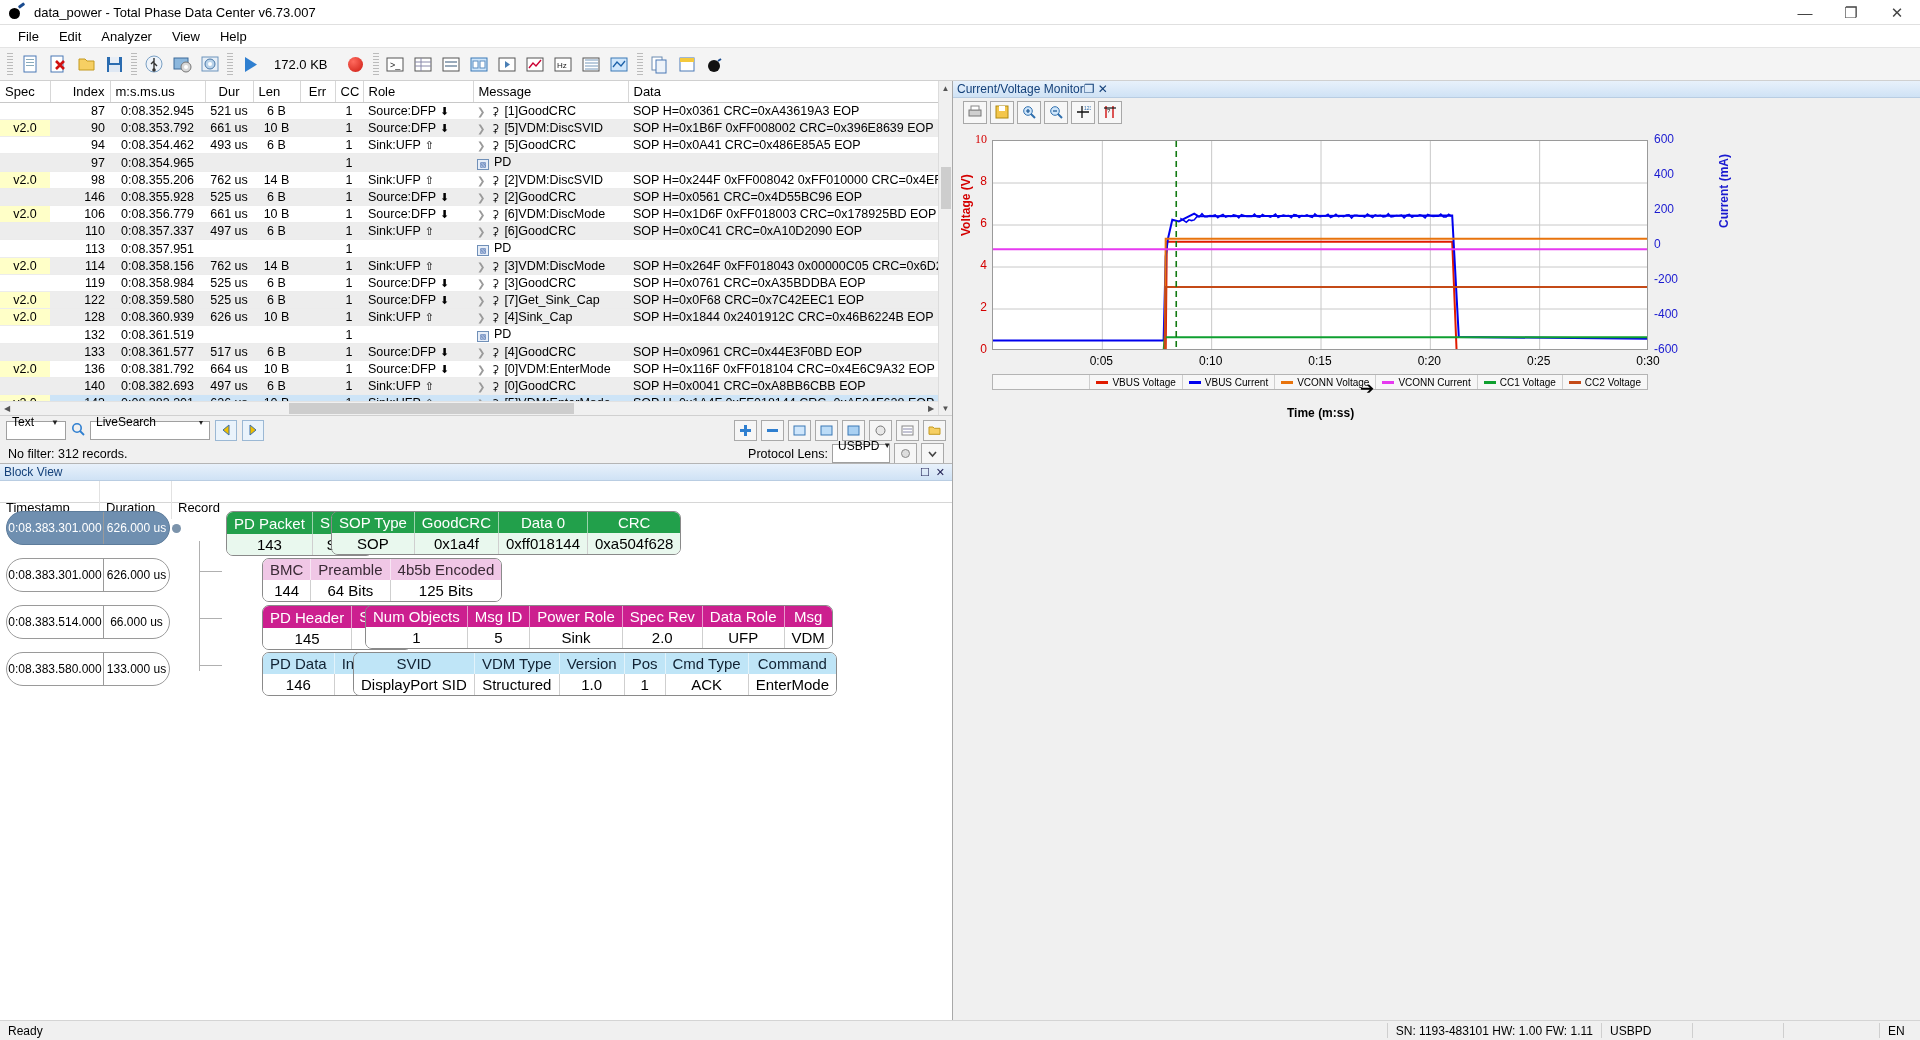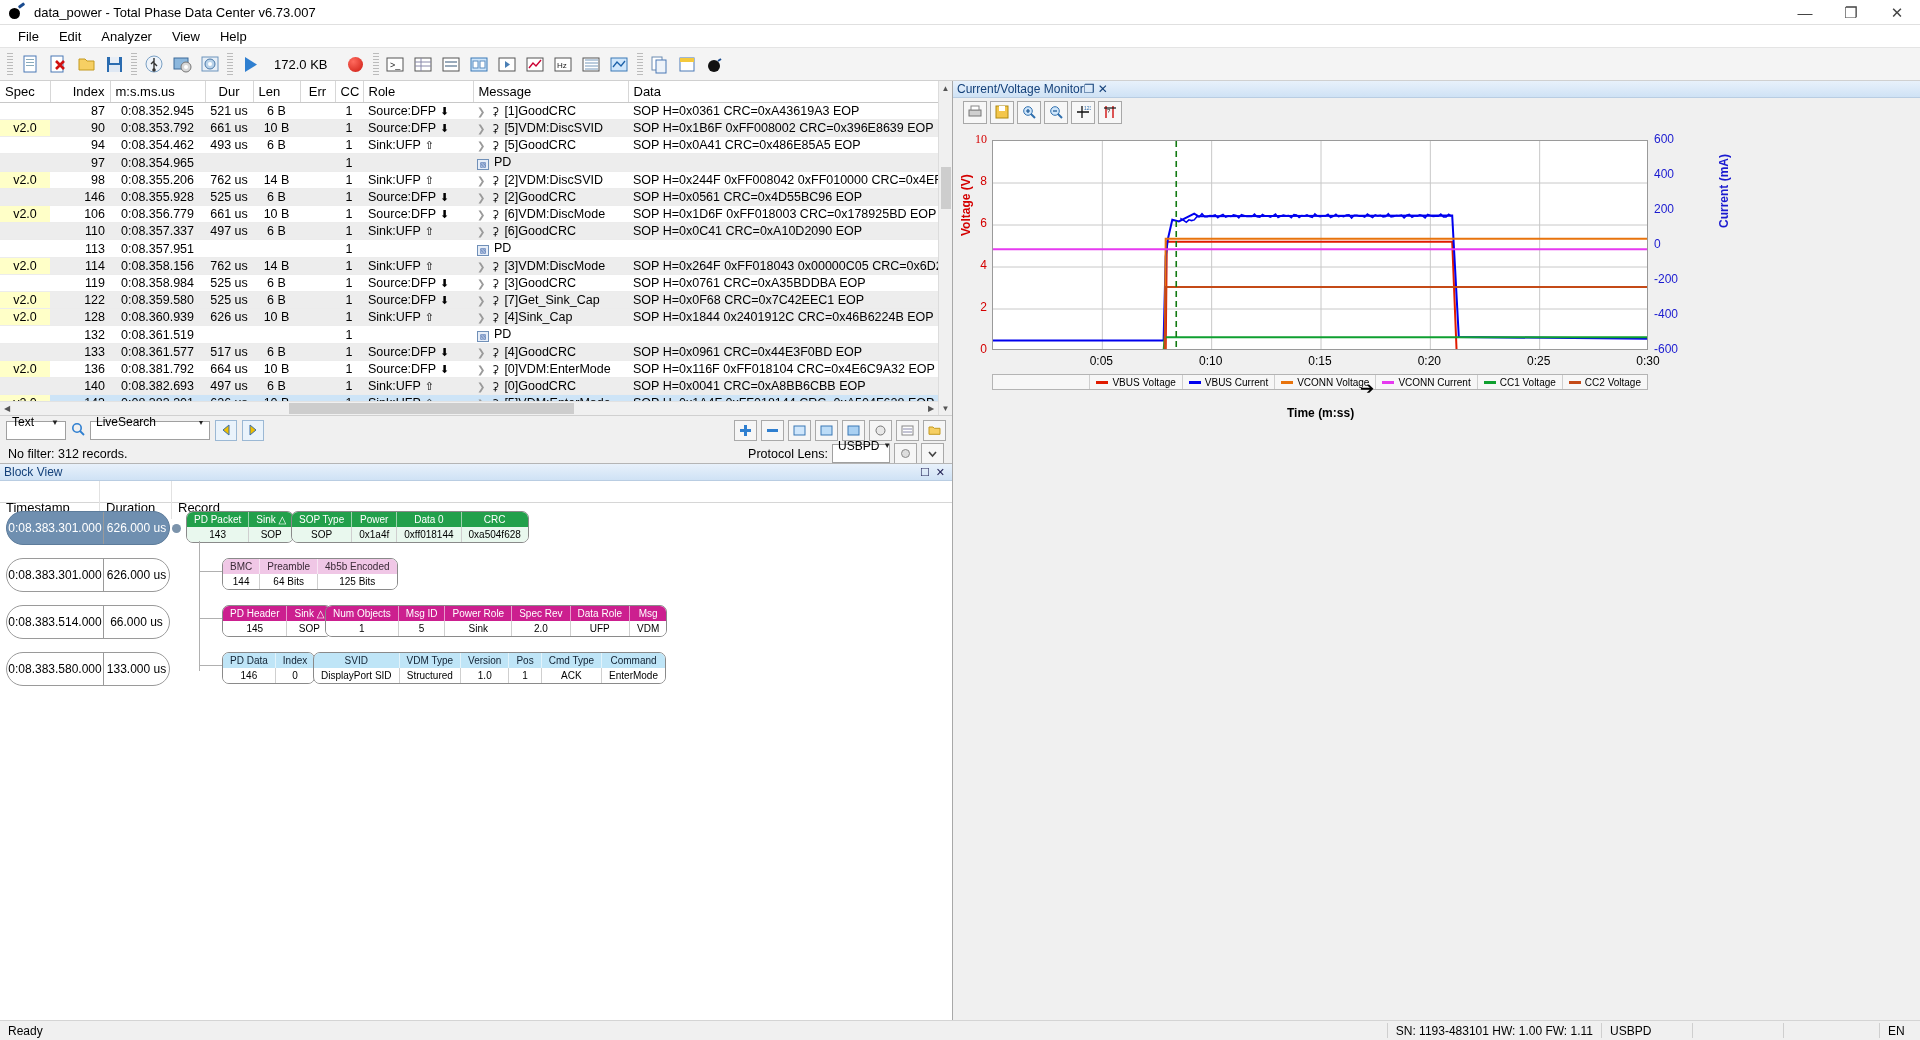--- a/index.html
+++ b/index.html
@@ -93,21 +93,21 @@
   #bv-head div { padding:19px 6px; border-right:1px solid #e2e2e2;}
   .ts-col { width:100px; } .dur-col { width:72px; }
   #bv-body { position:relative; flex:1; }
   .tsrow { position:absolute; display:flex; width:164px; height:34px; border:1px solid #9a9a9a; border-radius:17px;
            overflow:hidden; background:#fff; font-size:12px; }
   .tsrow.active { background:#6f8fb0; border-color:#5d7c9b; color:#fff; }
   .tsrow div { display:flex; align-items:center; justify-content:center; }
   .tsrow .ts { width:97px; border-right:1px solid #9a9a9a;}
   .tsrow .du { flex:1; }
   .bdot { position:absolute; width:9px; height:9px; border-radius:50%; background:#7b93ab; }
-  .chip { position:absolute; border-radius:7px; overflow:hidden; border:1px solid #8a8a8a; font-size:10px; }
+  .chip { position:absolute; border-radius:7px; overflow:hidden; border:1px solid #8a8a8a; font-size:15px;margin-left:40px; }
   .chip table { border-collapse:collapse; }
   .chip th { color:#fff; font-weight:normal; padding:2px 7px; border-right:1px solid rgba(255,255,255,.55); white-space:nowrap;}
   .chip td { background:#fff; text-align:center; padding:2px 7px; border-right:1px solid #cfcfcf; white-space:nowrap;}
   .chip th:last-child, .chip td:last-child { border-right:none; }
   .g th { background:#22a04b; } .g td { background:#e9f8ee; }
   .p th { background:#f0c7e6; color:#3a2a36;} .p td { background:#fff; }
   .m th { background:#cc1f8f; } .m td { background:#fff; }
   .b th { background:#bfe5f7; color:#123; } .b td { background:#fff; }
   .connector { position:absolute; border-left:1px solid #b0b0b0; }
   .connector i { position:absolute; left:0; width:22px; border-top:1px solid #b0b0b0; }
@@ -691,21 +691,21 @@
                   <td>SOP</td>
                 </tr>
               </tbody>
             </table>
           </div>
           <div class="chip g" style="left: 291px; top: 8px;">
             <table>
               <tbody>
                 <tr>
                   <th>SOP Type</th>
-                  <th>Power</th>
+                  <th>GoodCRC</th>
                   <th>Data 0</th>
                   <th>CRC</th>
                 </tr>
                 <tr>
                   <td>SOP</td>
                   <td>0x1a4f</td>
                   <td>0xff018144</td>
                   <td>0xa504f628</td>
                 </tr>
               </tbody>

